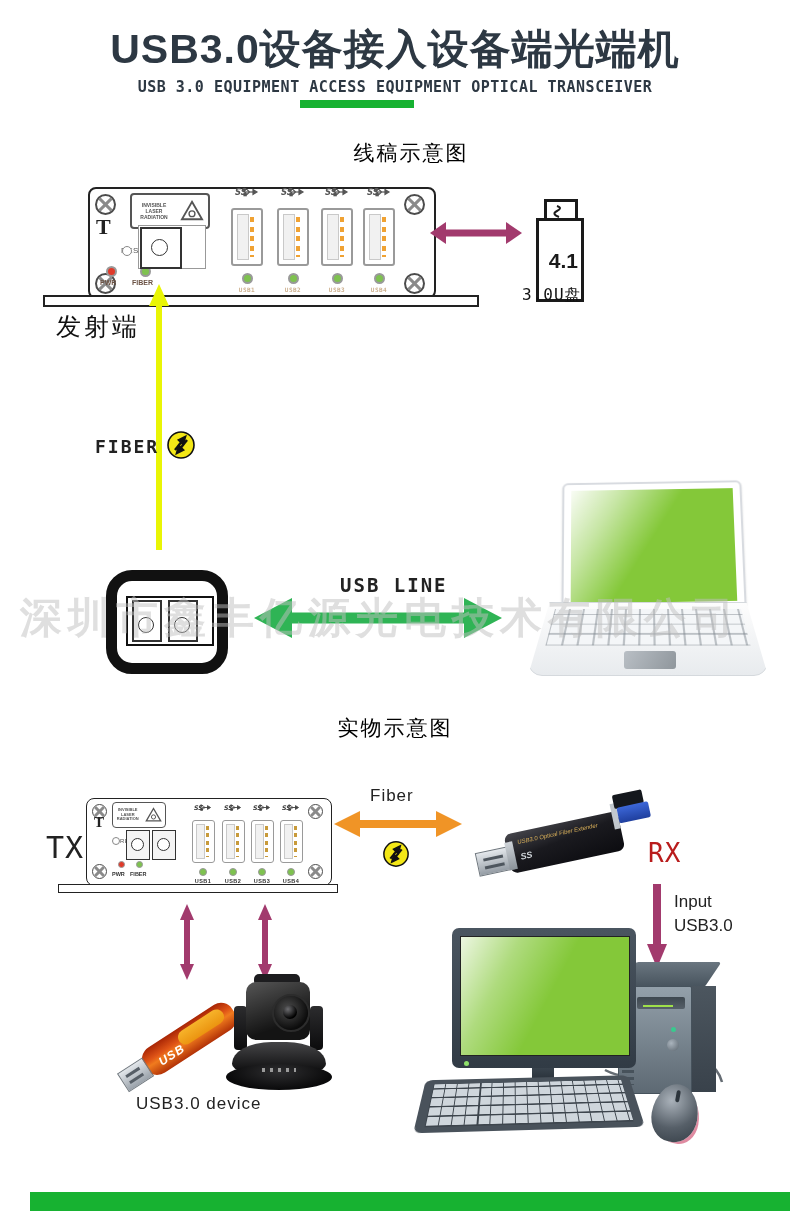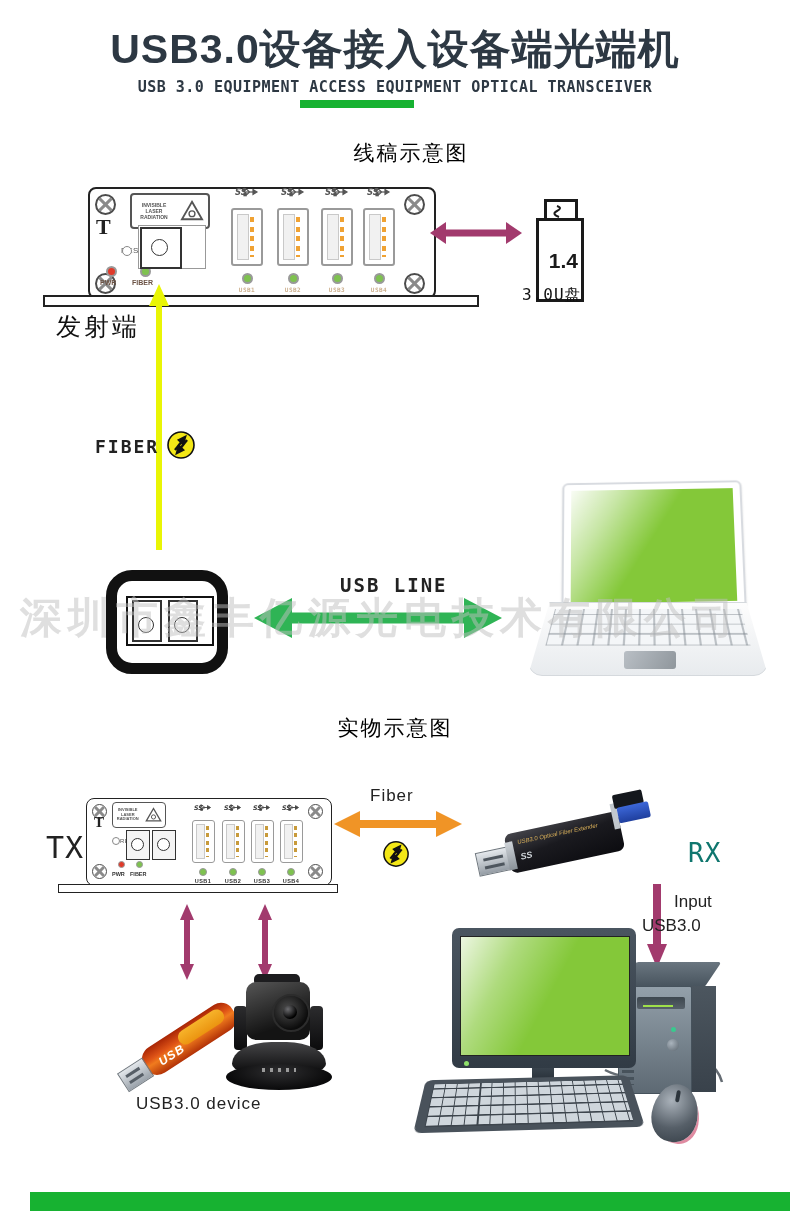--- a/index.html
+++ b/index.html
@@ -71,21 +71,21 @@
 
   
   .duplex-outer{border:11px solid #111;border-radius:26px;background:#fff;}
   .duplex-frame{border:2px solid #111;background:#fff;}
 
   
   .lbl-cn-big{font-size:25px;color:#111;letter-spacing:3px;}
   .lbl-fiber{font-size:18px;font-weight:bold;color:#222;letter-spacing:2px;}
   .lbl-usbline{font-size:19px;font-weight:bold;color:#222;letter-spacing:2px;}
   .lbl-tx{font-size:30px;color:#222;letter-spacing:1px;}
-  .lbl-rx{font-size:26px;color:#0f766e;letter-spacing:1px;margin-left:40px;}
+  .lbl-rx{font-size:26px;color:#b91c1c;letter-spacing:1px;}
   .lbl-input{font-size:17px;color:#222;}
   .lbl-device{font-size:17px;color:#222;letter-spacing:1px;}
   .lbl-fiber-sm{font-size:17px;color:#222;letter-spacing:1px;}
   .lbl-30u{font-size:16px;color:#111;letter-spacing:1px;}
 
   .watermark{left:20px;top:590px;width:770px;font-size:42px;font-weight:bold;color:#bfbfbf;
              opacity:.5;letter-spacing:6px;white-space:nowrap;z-index:40;pointer-events:none;}
 
   
   .laptop{left:528px;top:474px;width:238px;height:208px;}
@@ -307,21 +307,21 @@
     <polygon points="2,14 18,3 18,25" fill="#a23a6d"></polygon>
     <polygon points="94,14 78,3 78,25" fill="#a23a6d"></polygon>
   </svg>
 
   <div class="abs udrive-cap" style="left:544px;top:199px;width:28px;height:19px;">
     <svg width="100%" height="100%" viewBox="0 0 28 19">
       <path d="M10 4 q6 2 0 5 q-6 3 2 6" fill="none" stroke="#1a1a1a" stroke-width="2"></path>
     </svg>
   </div>
   <div class="abs udrive-body" style="left:536px;top:218px;width:42px;height:78px;">
-    <div class="udrive-mark" style="position:absolute;right:3px;top:28px;">1.4</div>
+    <div class="udrive-mark" style="position:absolute;right:3px;top:28px;">4.1</div>
   </div>
   <div class="abs lbl-30u mono" style="left:522px;top:285px;">3.0U盘</div>
 
   <div class="abs lbl-cn-big" style="left:56px;top:310px;">发射端</div>
 
   <svg class="abs" style="left:147px;top:284px;" width="24" height="266" viewBox="0 0 24 266">
     <polygon points="12,0 2,22 22,22" fill="#e9f505"></polygon>
     <rect x="9" y="18" width="6" height="248" fill="#e9f505"></rect>
   </svg>
 
@@ -496,21 +496,21 @@
       <div class="rx-fib-blue"></div>
     </div>
   </div>
   <div class="abs lbl-rx mono" style="left:648px;top:838px;">RX</div>
 
   <svg class="abs" style="left:646px;top:884px;" width="22" height="86" viewBox="0 0 22 86">
     <rect x="7" y="0" width="8" height="62" fill="#a23a6d"></rect>
     <polygon points="11,84 1,60 21,60" fill="#a23a6d"></polygon>
   </svg>
   <div class="abs lbl-input" style="left:674px;top:892px;">Input</div>
-  <div class="abs lbl-input" style="left:642px;top:916px;text-align:center;">USB3.0</div>
+  <div class="abs lbl-input" style="left:674px;top:916px;text-align:center;">USB3.0</div>
 
   <svg class="abs" style="left:178px;top:902px;" width="18" height="80" viewBox="0 0 18 80">
     <rect x="6" y="14" width="6" height="52" fill="#a23a6d"></rect>
     <polygon points="9,2 2,18 16,18" fill="#a23a6d"></polygon>
     <polygon points="9,78 2,62 16,62" fill="#a23a6d"></polygon>
   </svg>
   <svg class="abs" style="left:256px;top:902px;" width="18" height="80" viewBox="0 0 18 80">
     <rect x="6" y="14" width="6" height="52" fill="#a23a6d"></rect>
     <polygon points="9,2 2,18 16,18" fill="#a23a6d"></polygon>
     <polygon points="9,78 2,62 16,62" fill="#a23a6d"></polygon>

